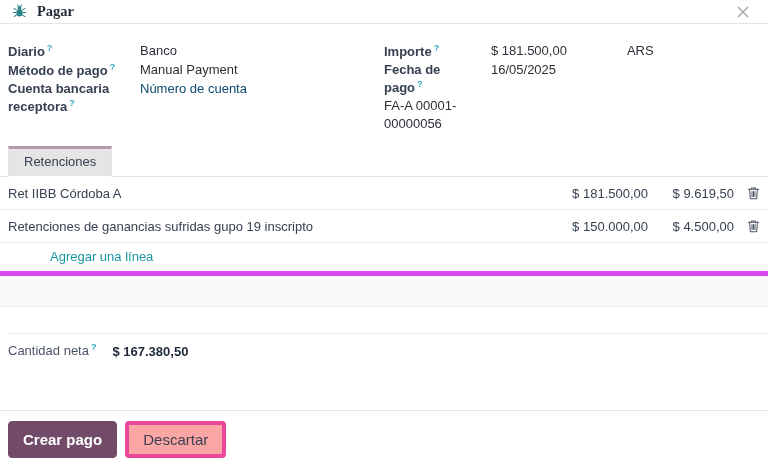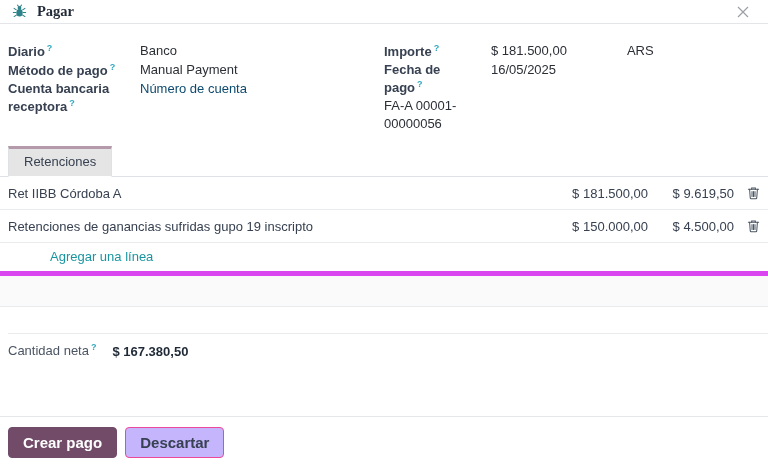--- a/index.html
+++ b/index.html
@@ -56,21 +56,21 @@
   .summary-sep { border: none; border-top: 1px solid #e9ecef; margin: 26px 0 0 8px; }
   .summary { padding: 8px; display: flex; align-items: baseline; }
   .summary .slabel { color: #4b5563; }
   .summary .svalue { margin-left: 16px; font-weight: 600; color: #1f2937; text-align: right; }
 
   
   .dlg-footer { position: absolute; left: 0; right: 0; bottom: 0; border-top: 1px solid #e5e7eb;
                 padding: 10px 8px 12px; display: flex; gap: 8px; background: #fff; }
   .btn { border-radius: 4px; padding: 6px 14px; font-size: 15px; font-family: inherit; cursor: pointer; }
   .btn-primary { background: var(--primary); color: #fff; border: 1px solid var(--primary); font-weight: 600; }
-  .btn-secondary { background: #c4b5fd; color: #374151; border: 1px solid #ec4899; font-weight: 700; }
+  .btn-secondary { background: #fca5a5; color: #374151; border: 4px solid #ec4899; font-weight: 400; }
 </style>
 </head>
 <body>
 
 <div class="dlg-header">
   <span style="line-height:0;">
     <svg width="15" height="15" viewBox="0 0 16 16">
       <g stroke="#2E8289" stroke-width="1.1" fill="none" stroke-linecap="round">
         <path d="M4.6 6.2 L2.2 4.6"></path>
           <path d="M4.2 9 L1.4 9"></path>

